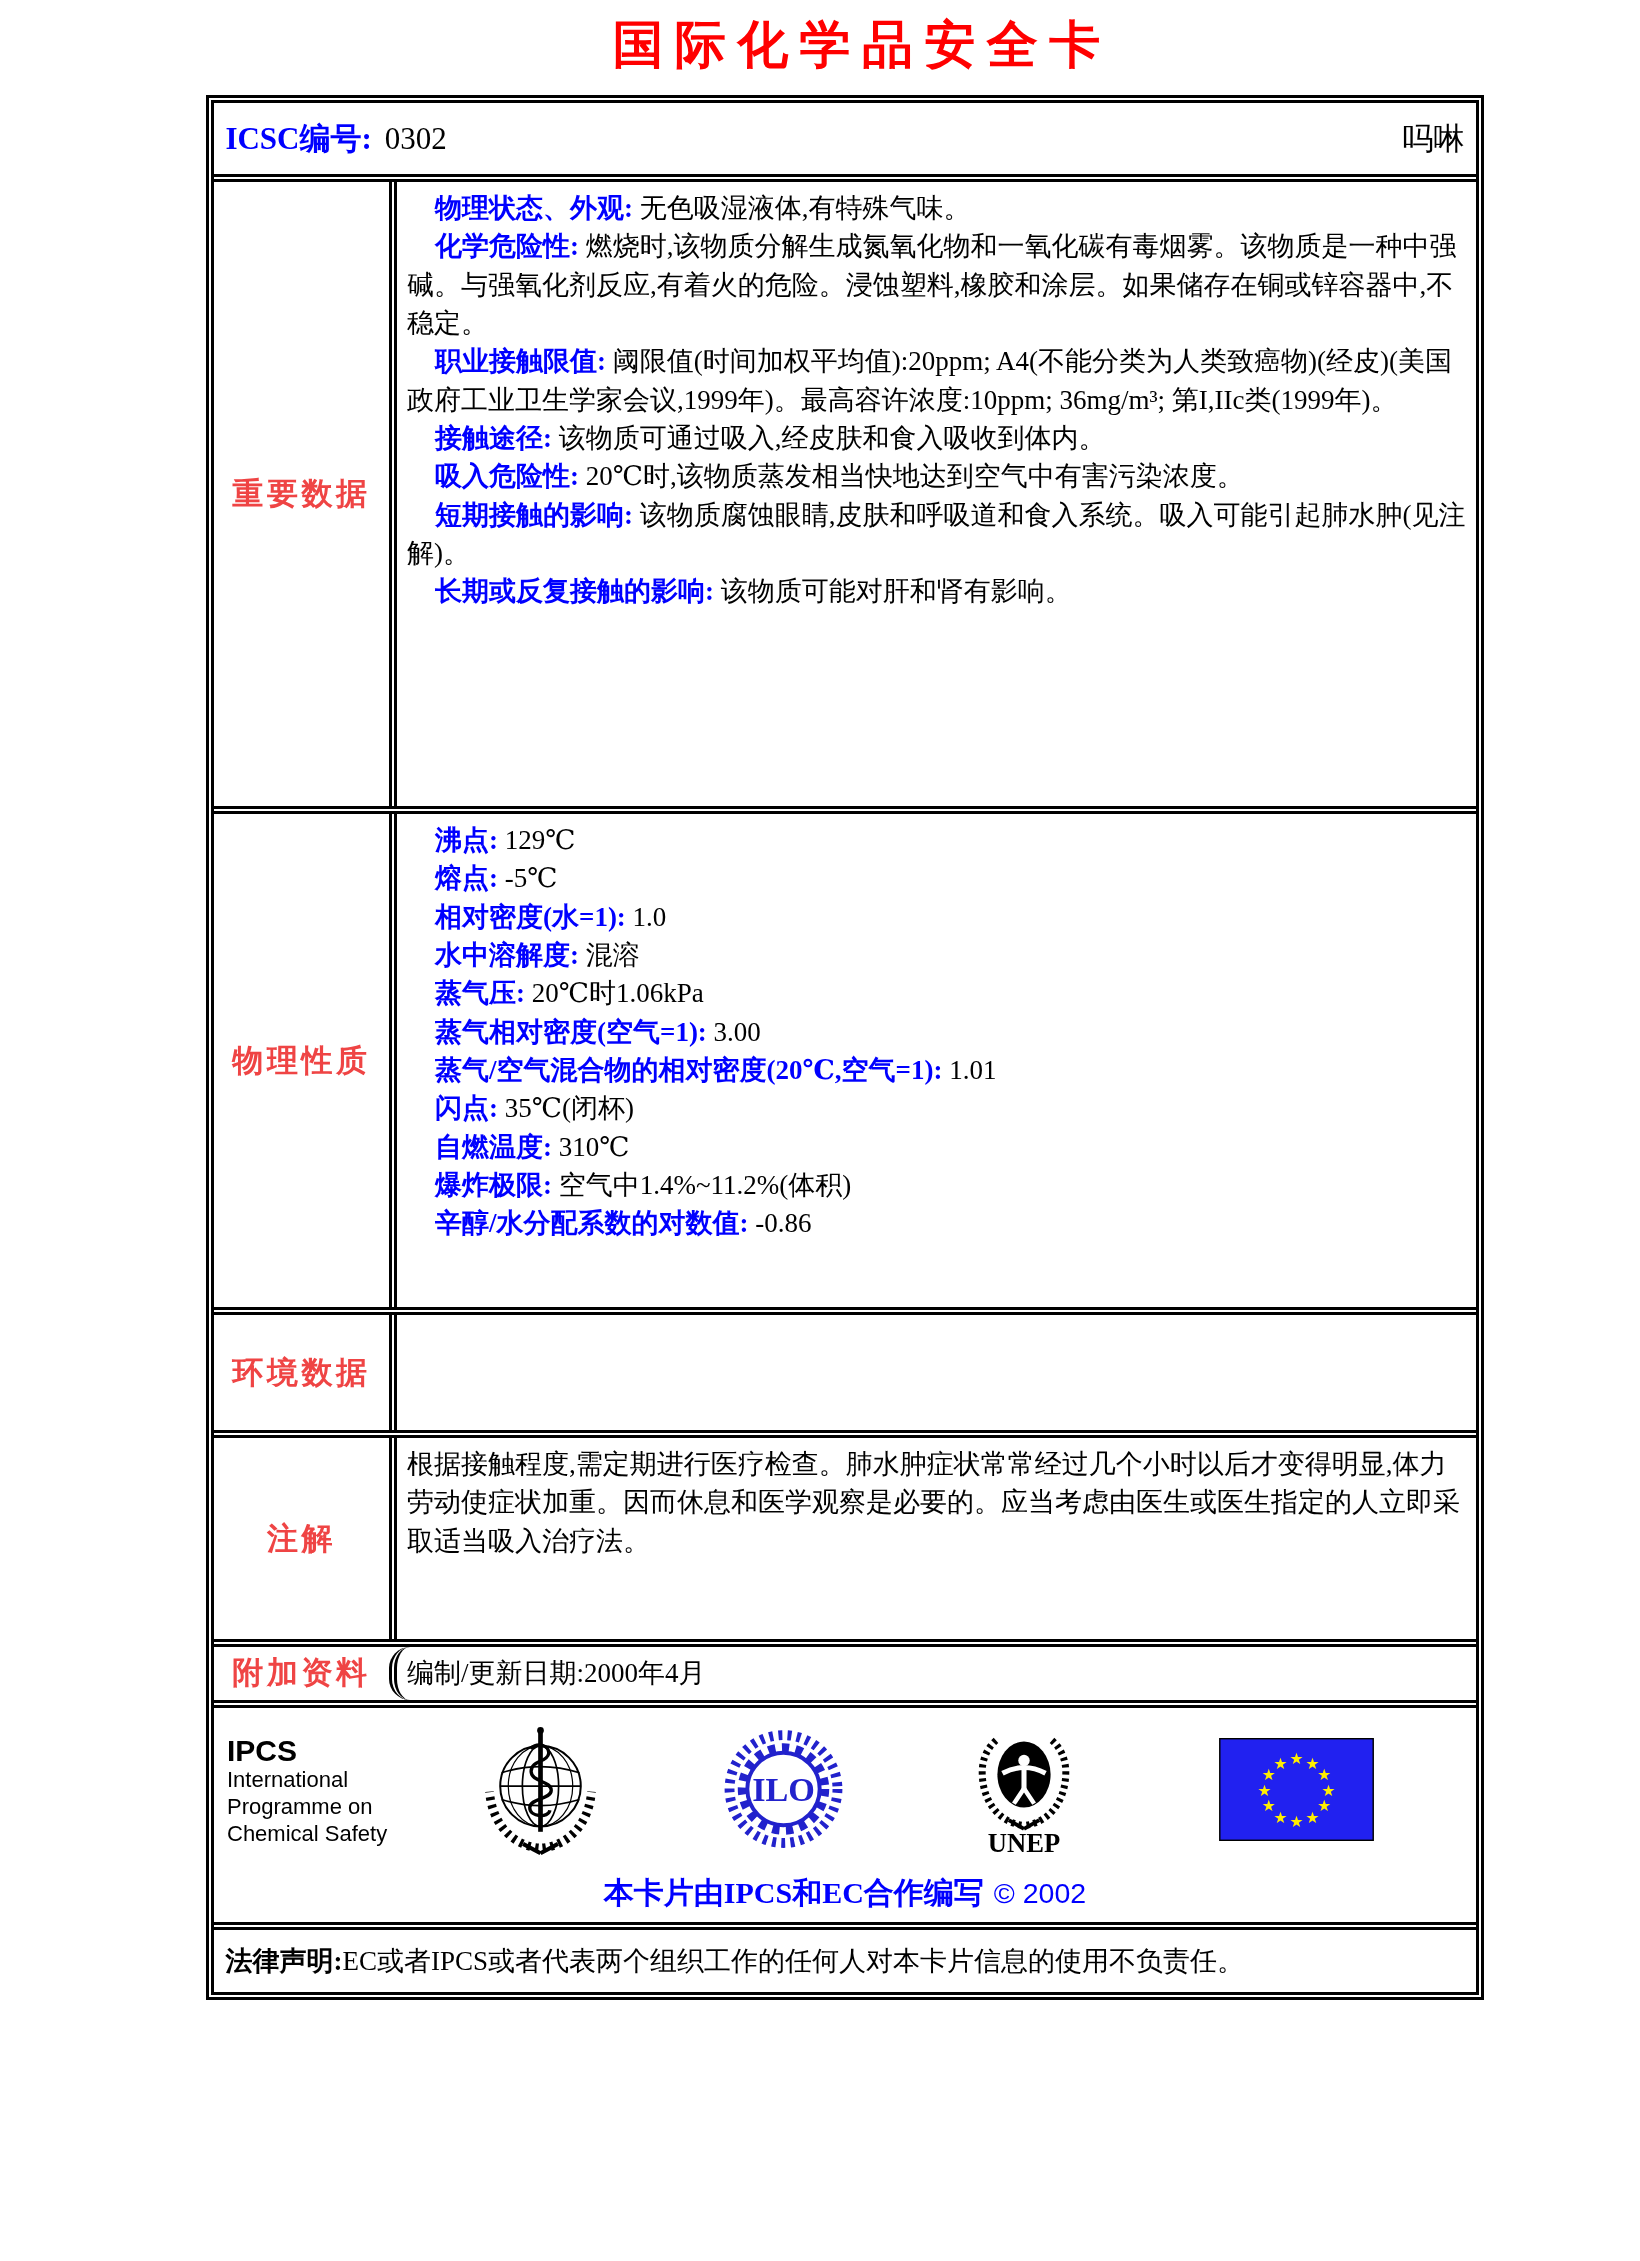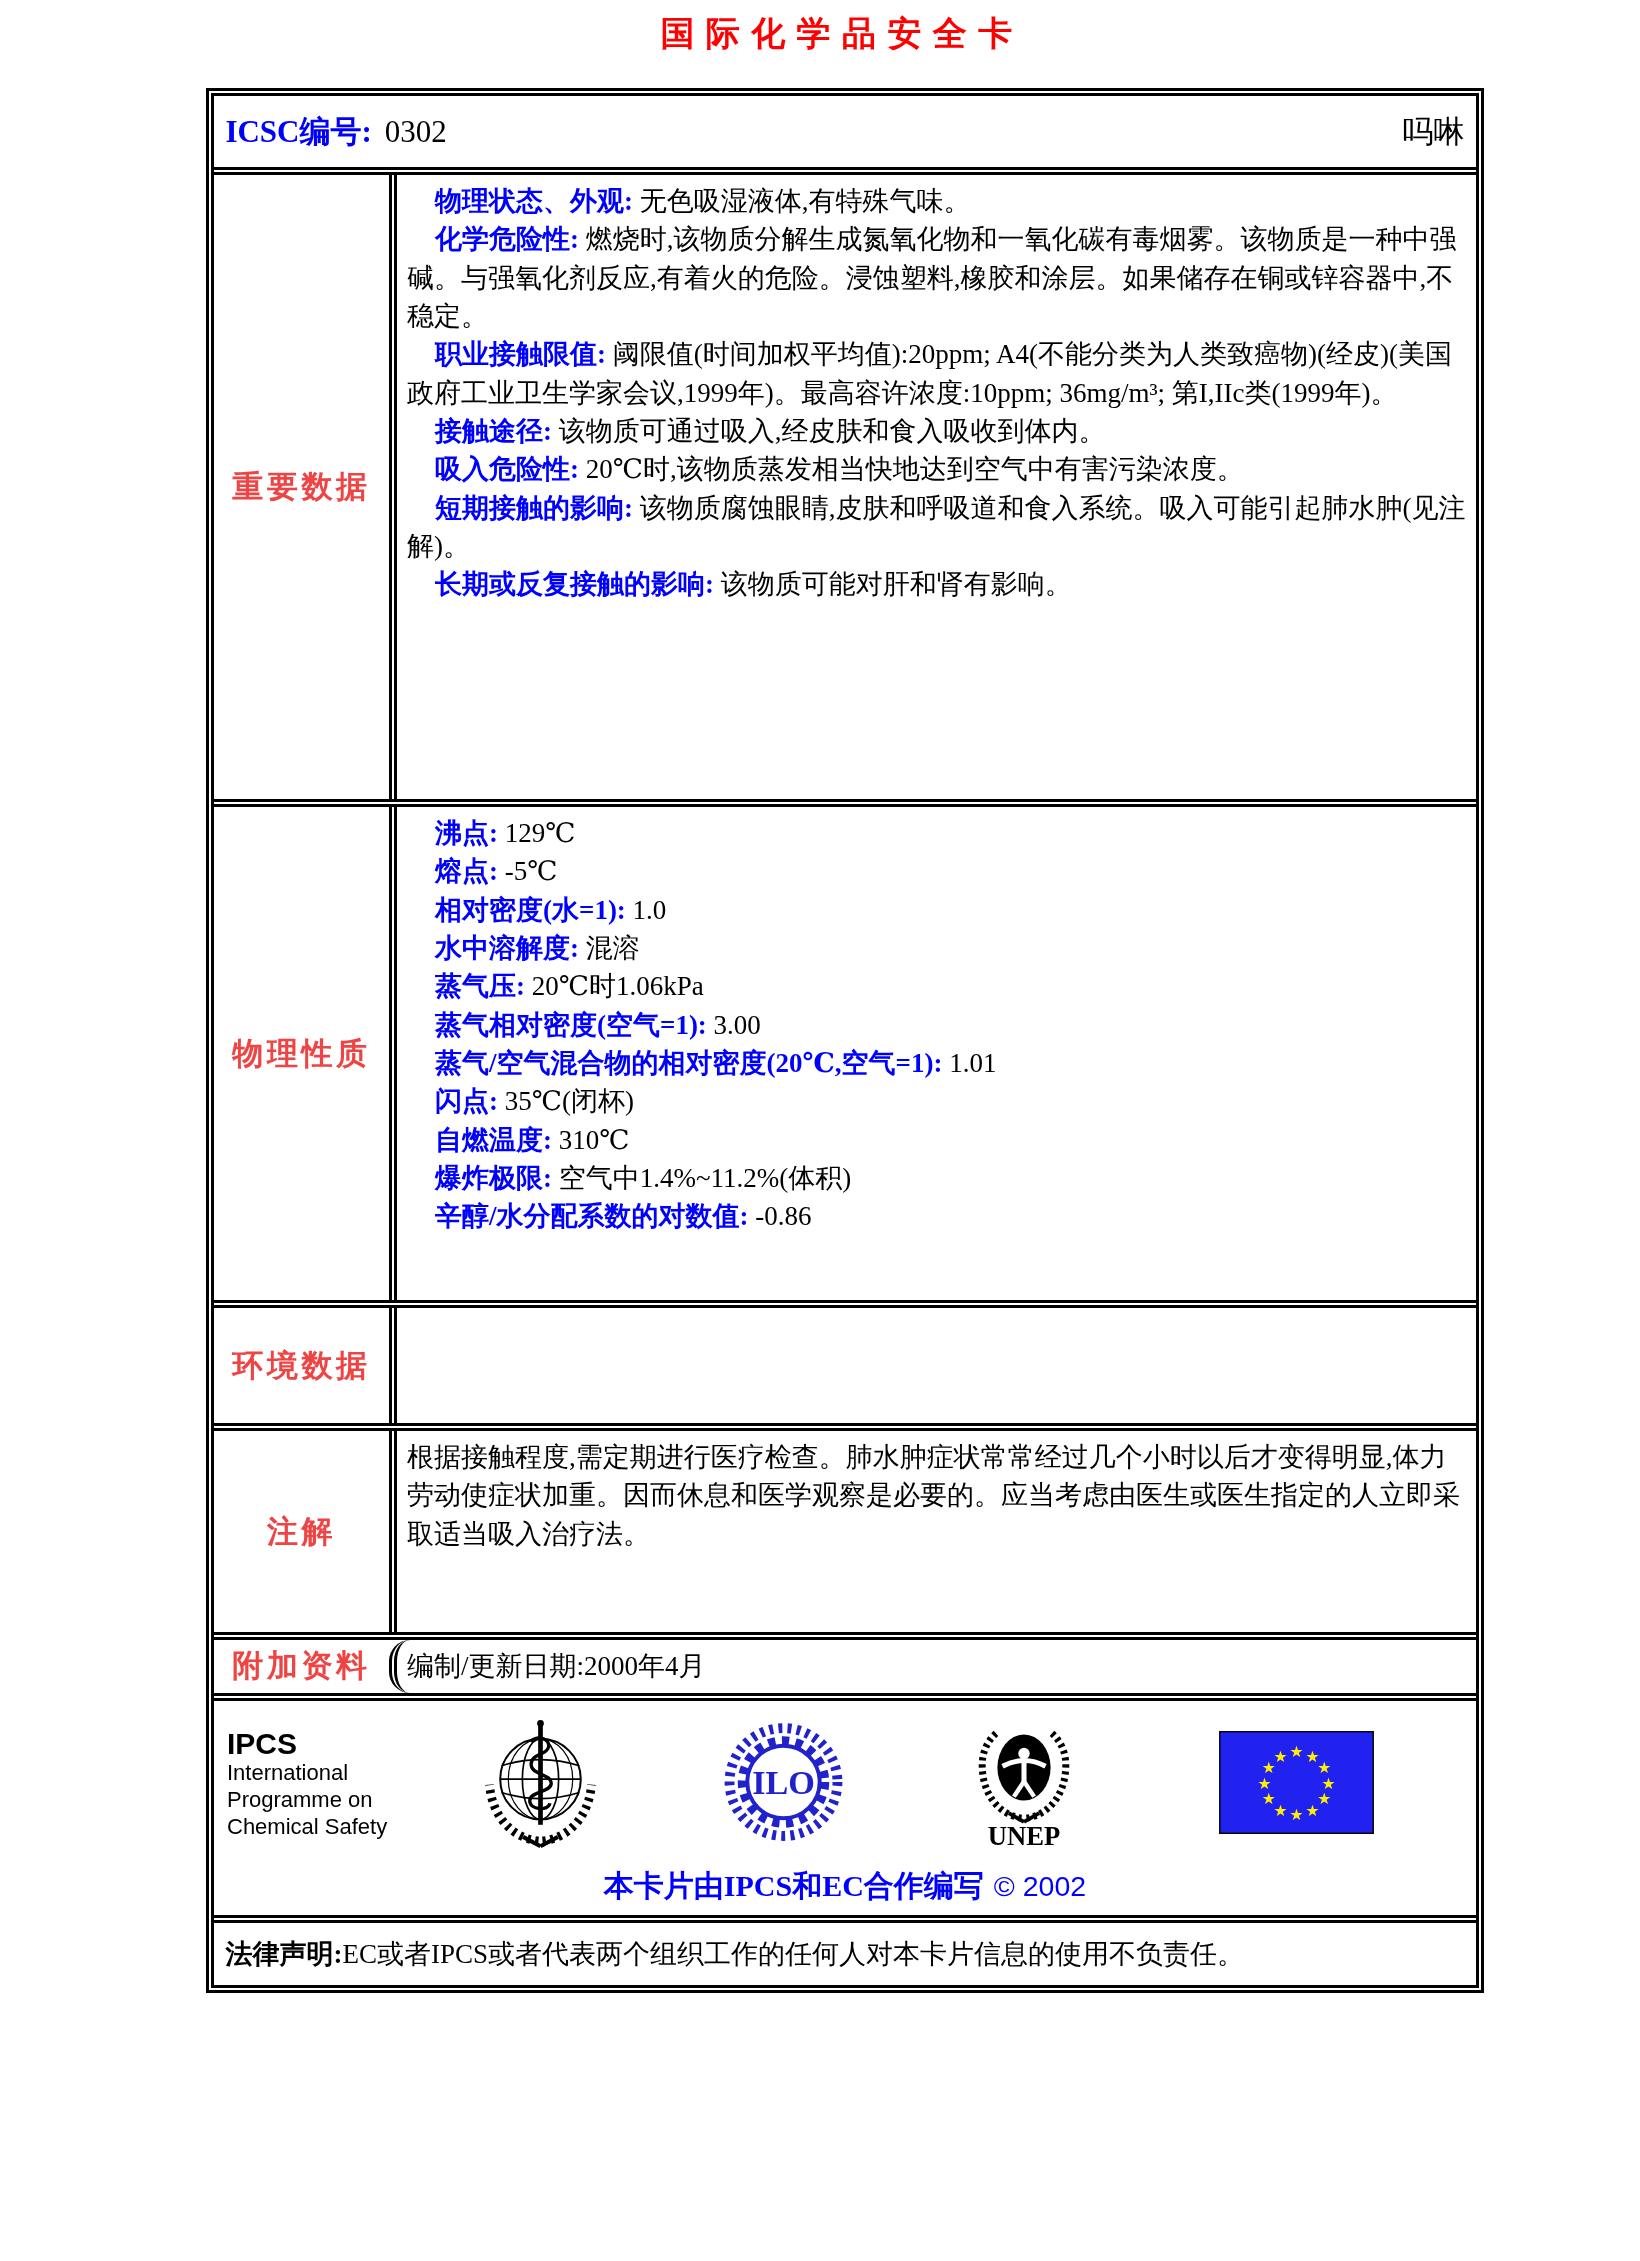--- a/index.html
+++ b/index.html
@@ -5,27 +5,27 @@
   * { box-sizing: border-box; }
   html, body { margin: 0; padding: 0; }
   body {
     width: 1641px; height: 2261px;
     background: #ffffff;
     color: #000;
     font-family: "Liberation Serif", "DejaVu Serif", serif;
     position: relative;
   }
   .page-title {
-    position: absolute; top: 11.4px; left: 203px; width: 1278px;
+    position: absolute; top: 11.4px; left: 223px; width: 1278px;
     margin: 0; text-align: center;
-    font-size: 34px; font-weight: bold; color: #ff0000;
+    font-size: 51px; font-weight: bold; color: #ff0000;
     letter-spacing: 11.4px; white-space: nowrap;
   }
   .card {
-    position: absolute; top: 88px; left: 206px; width: 1278px;
+    position: absolute; top: 95px; left: 206px; width: 1278px;
     border: 8.5px double #000;
     background: #fff;
     display: flex; flex-direction: column;
   }
   .row { display: flex; border-top: 8.5px double #000; }
   .row:first-child { border-top: none; }
 
   
   .row-header {
     min-height: 71px; align-items: center;

